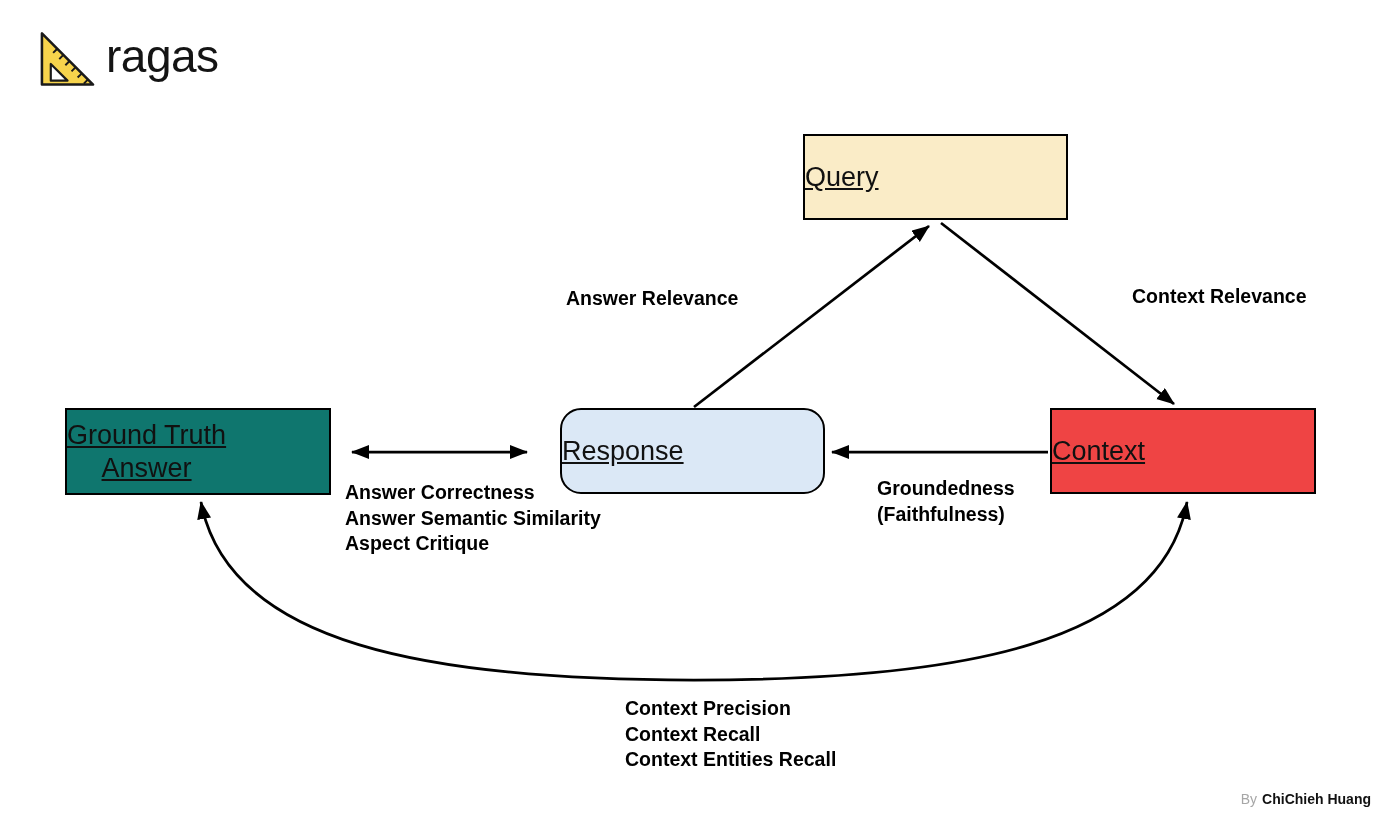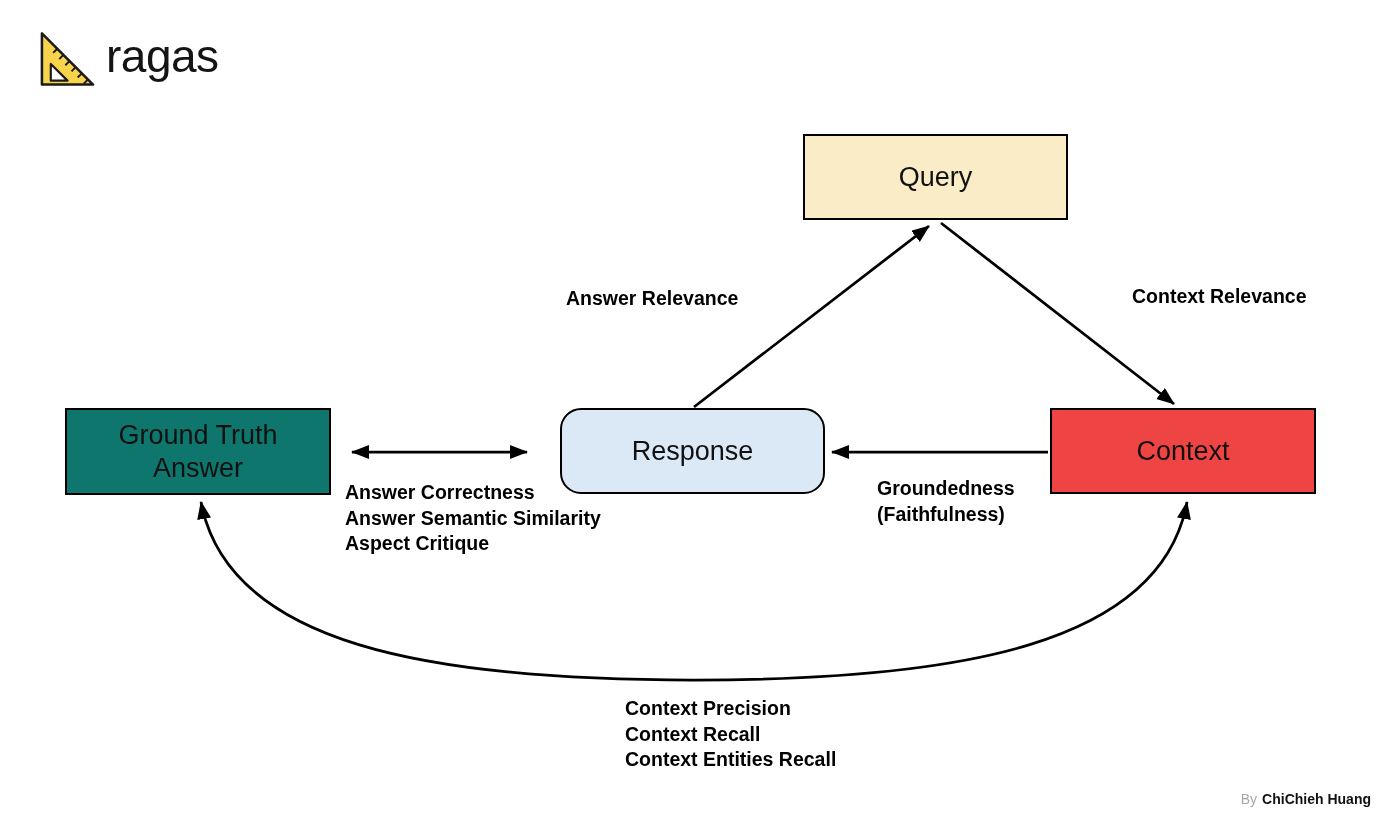--- a/index.html
+++ b/index.html
@@ -46,26 +46,26 @@
     stroke-width: 2.75;
     fill: none;
   }
 
   
   .node {
     position: absolute;
     border: 2.5px solid #000000;
     display: flex;
     align-items: center;
-    justify-content: center;
     text-align: center;
     font-size: 27px;
     color: #111111;
     z-index: 2;
     background: #ffffff;
+    text-decoration: underline;
   }
   .node .node-label { line-height: 33px; }
   #node-query        { left: 803px;  top: 134px; width: 265px; height: 86px; }
   #node-ground-truth { left: 65px;   top: 408px; width: 266px; height: 87px; }
   #node-response     { left: 560px;  top: 408px; width: 265px; height: 86px; border-radius: 21px; }
   #node-context      { left: 1050px; top: 408px; width: 266px; height: 86px; }
 
   
   .edge-label {
     position: absolute;

